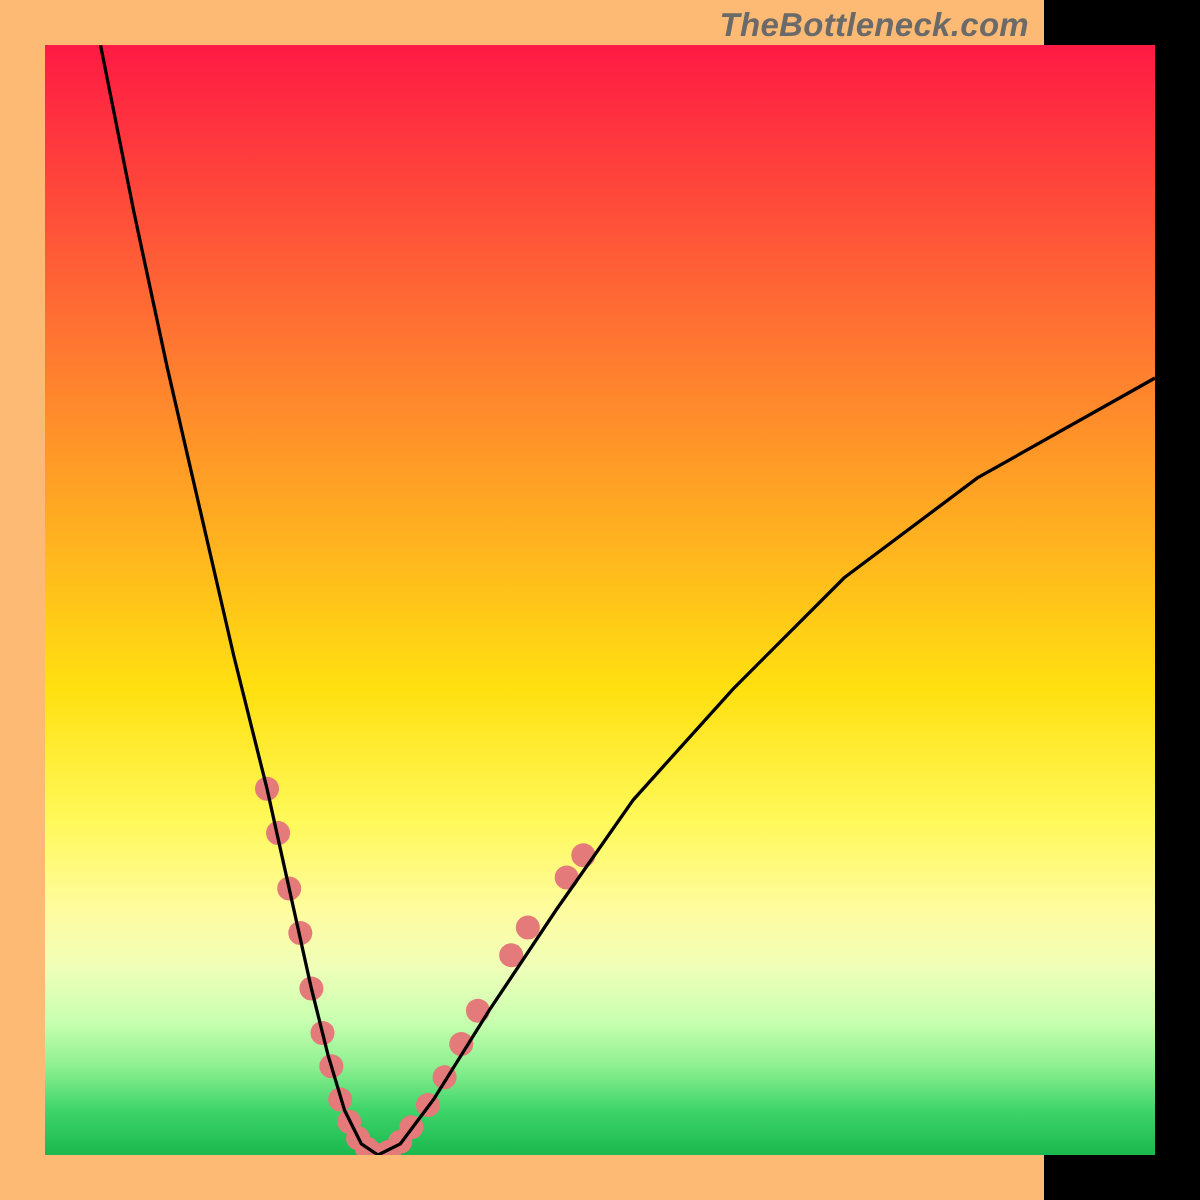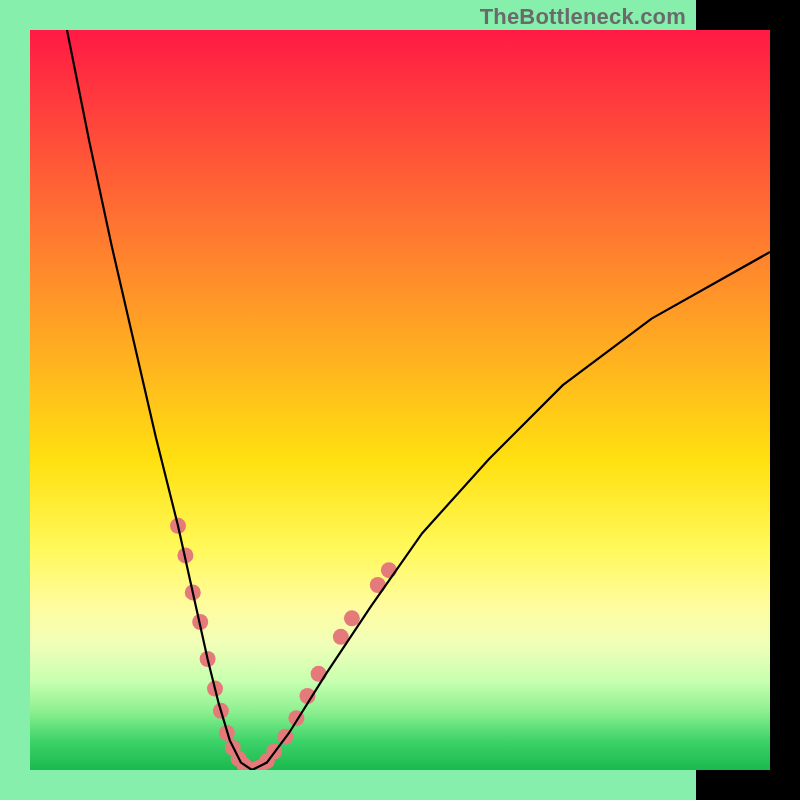--- a/index.html
+++ b/index.html
@@ -8,21 +8,22 @@
     width: 800px;
     height: 800px;
     background: #000;
     overflow: hidden;
     font-family: Arial, Helvetica, sans-serif;
   }
   .frame {
     position: relative;
     width: 696px;
     height: 800px;
-    background: #86efac;
+    background: #fdba74;
+    font-style: italic;
   }
   .plot-area {
     position: absolute;
     left: 30px;
     top: 30px;
     width: 740px;
     height: 740px;
     
     background: linear-gradient(to bottom,
       #ff1a44 0%,

